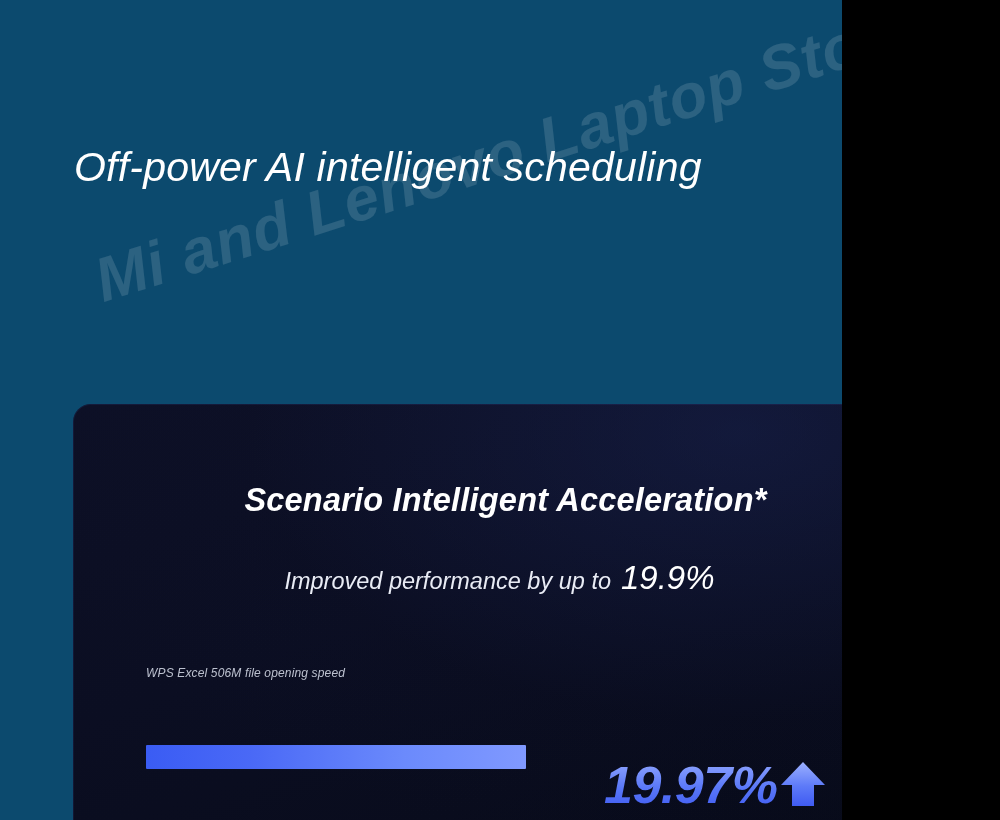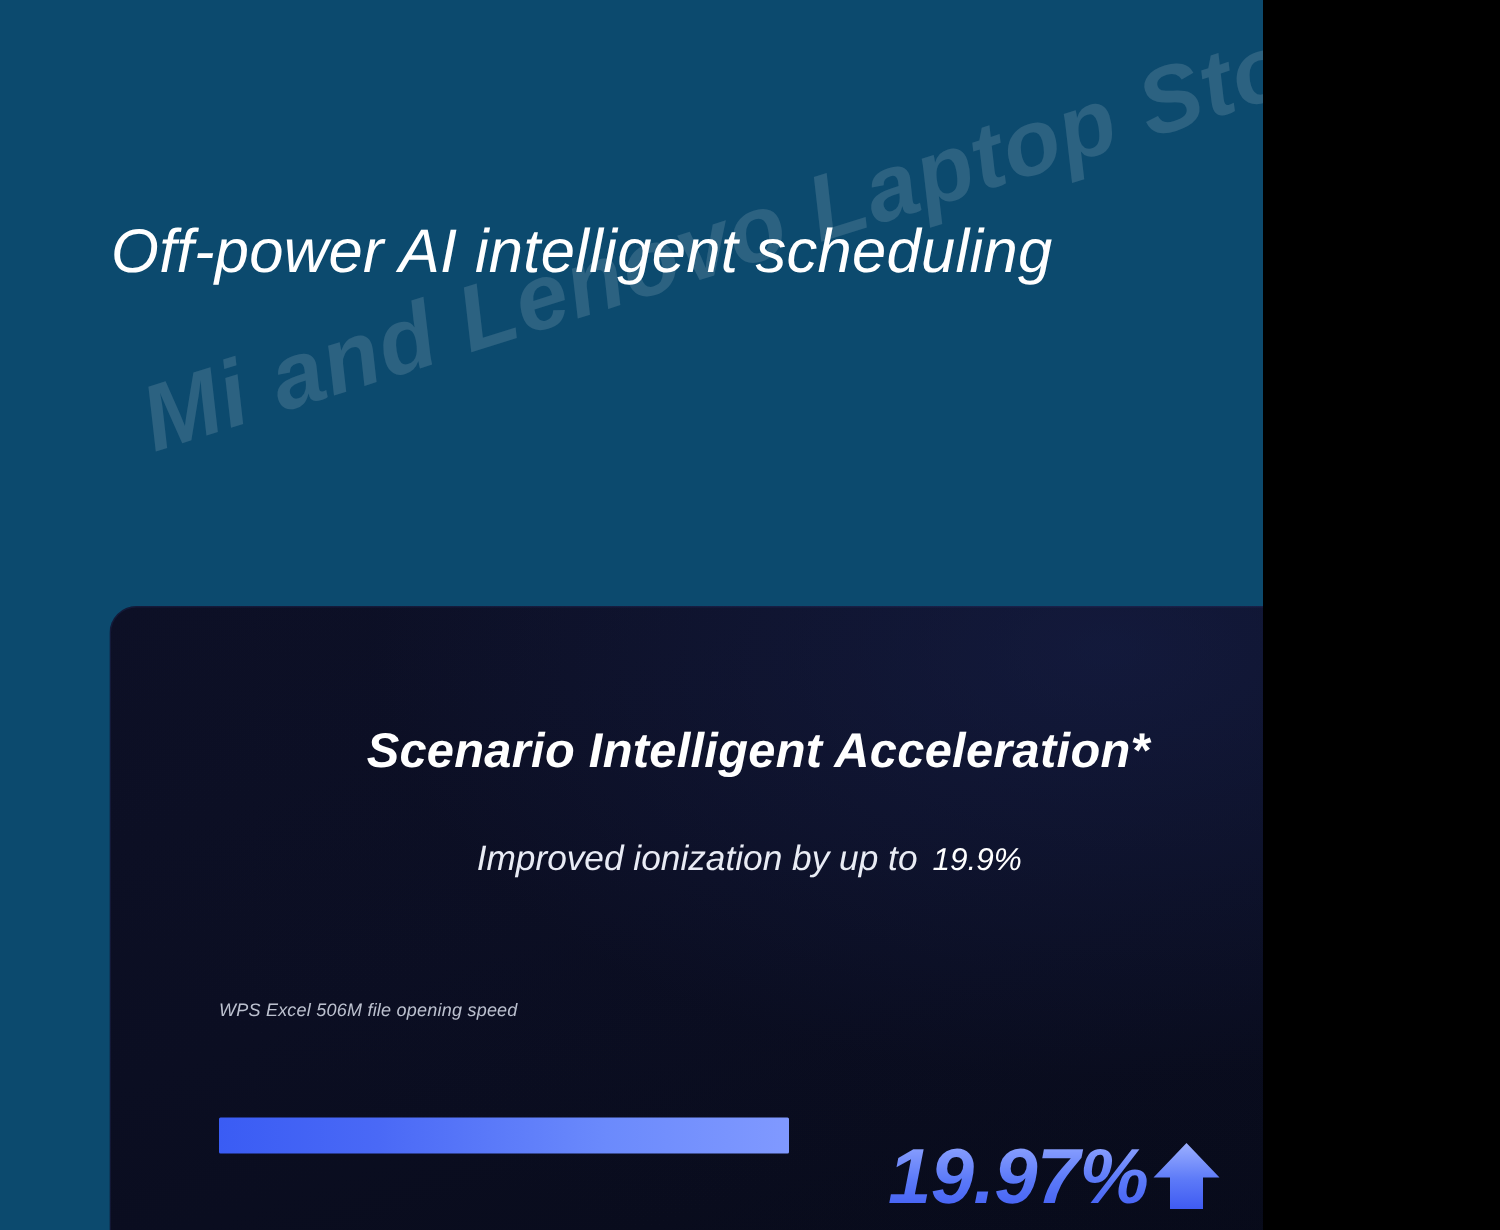--- a/index.html
+++ b/index.html
@@ -118,21 +118,21 @@
     text-align: center;
     color: #e9ecf5;
     white-space: nowrap;
   }
   .card-sub .sub-text {
     font-size: 23.5px;
     font-weight: 400;
     vertical-align: baseline;
   }
   .card-sub .sub-value {
-    font-size: 21px;
+    font-size: 33px;
     font-weight: 400;
     color: #ffffff;
     margin-left: 10px;
     vertical-align: baseline;
   }
 
   
   .metric {
     position: absolute;
     left: 73px;
@@ -172,20 +172,21 @@
   }
   .metric-value .pct {
     font-size: 52px;
     font-weight: 700;
     letter-spacing: -0.5px;
     background: linear-gradient(180deg, #93a8ff 0%, #5a78f8 55%, #3f5bf2 100%);
     -webkit-background-clip: text;
     background-clip: text;
     color: transparent;
     line-height: 1;
+    margin-left: 12px;
   }
   .arrow-up {
     width: 46px;
     height: 48px;
     display: block;
     margin-left: 1px;
     margin-bottom: 2px;
   }
 </style>
 </head>
@@ -196,21 +197,21 @@
   <h1 class="headline">Off-power AI intelligent scheduling</h1>
 
   <div class="subhead">
   </div>
 
   <section class="card">
 
     <div class="card-title">Scenario Intelligent Acceleration*</div>
 
     <div class="card-sub">
-      <span class="sub-text">Improved ionization by up to</span><span class="sub-value">19.9%</span>
+      <span class="sub-text">Improved performance by up to</span><span class="sub-value">19.9%</span>
     </div>
 
     <div class="metric">
       <div class="metric-label">WPS Excel 506M file opening speed</div>
     </div>
 
     <div class="bar-track">
       <div class="bar-fill"></div>
     </div>
 

